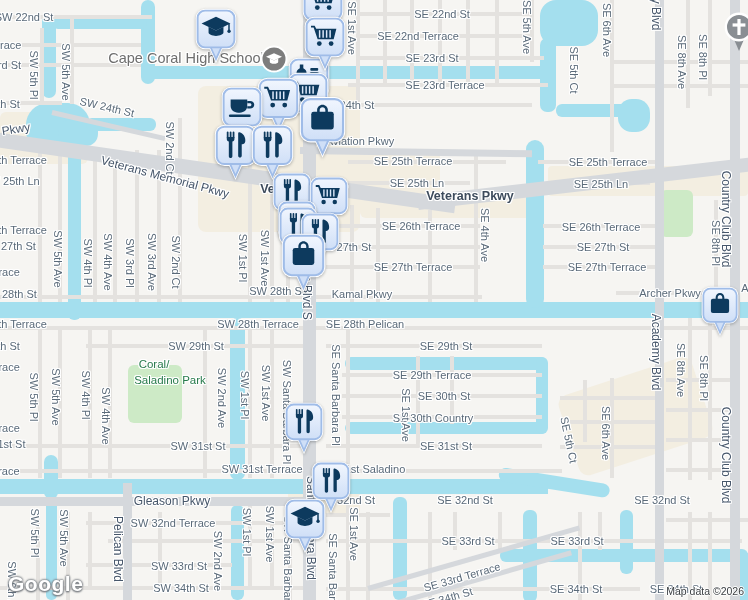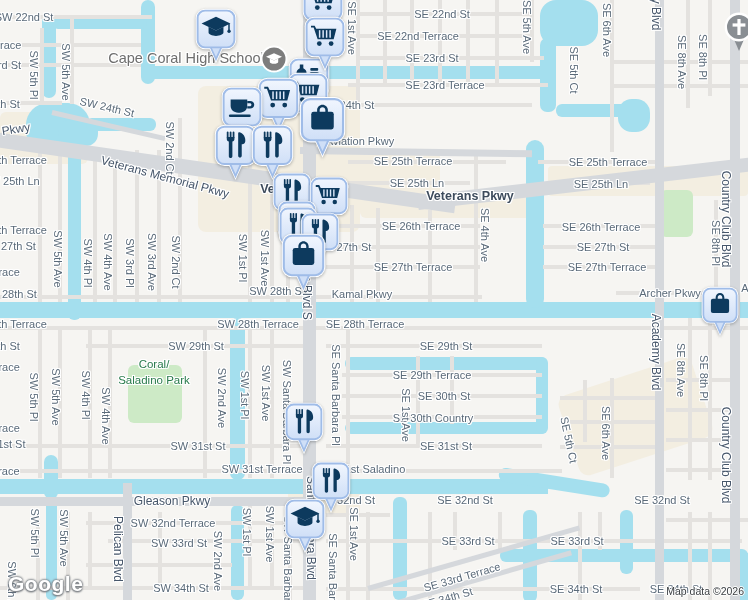--- a/index.html
+++ b/index.html
@@ -220,36 +220,36 @@
       <div class="lbl" style="left: 601px; top: 227px; transform: translate(-50%, -50%) rotate(0deg);">SE 26th Terrace</div>
       <div class="lbl" style="left: 354px; top: 247px; transform: translate(-50%, -50%) rotate(0deg);">27th St</div>
       <div class="lbl" style="left: 603px; top: 247px; transform: translate(-50%, -50%) rotate(0deg);">SE 27th St</div>
       <div class="lbl" style="left: 413px; top: 267px; transform: translate(-50%, -50%) rotate(0deg);">SE 27th Terrace</div>
       <div class="lbl" style="left: 607px; top: 267px; transform: translate(-50%, -50%) rotate(0deg);">SE 27th Terrace</div>
       <div class="lbl" style="left: 670px; top: 293px; transform: translate(-50%, -50%) rotate(0deg);">Archer Pkwy</div>
       <div class="lbl" style="left: 772px; top: 288px; transform: translate(-50%, -50%) rotate(0deg);">Archer Pkwy</div>
       <div class="lbl" style="left: 362px; top: 294px; transform: translate(-50%, -50%) rotate(0deg);">Kamal Pkwy</div>
       <div class="lbl" style="left: 277px; top: 291px; transform: translate(-50%, -50%) rotate(0deg);">SW 28th St</div>
       <div class="lbl" style="left: 258px; top: 324px; transform: translate(-50%, -50%) rotate(0deg);">SW 28th Terrace</div>
-      <div class="lbl" style="left: 365px; top: 324px; transform: translate(-50%, -50%) rotate(0deg);">SE 28th Terrace</div>
+      <div class="lbl" style="left: 365px; top: 324px; transform: translate(-50%, -50%) rotate(0deg);">SE 28th Pelican</div>
       <div class="lbl" style="left: 196px; top: 346px; transform: translate(-50%, -50%) rotate(0deg);">SW 29th St</div>
       <div class="lbl" style="left: 446px; top: 346px; transform: translate(-50%, -50%) rotate(0deg);">SE 29th St</div>
       <div class="lbl" style="left: 432px; top: 375px; transform: translate(-50%, -50%) rotate(0deg);">SE 29th Terrace</div>
       <div class="lbl" style="left: 444px; top: 396px; transform: translate(-50%, -50%) rotate(0deg);">SE 30th St</div>
       <div class="lbl" style="left: 433px; top: 418px; transform: translate(-50%, -50%) rotate(0deg);">SE 30th Country</div>
       <div class="lbl" style="left: 198px; top: 446px; transform: translate(-50%, -50%) rotate(0deg);">SW 31st St</div>
       <div class="lbl" style="left: 446px; top: 446px; transform: translate(-50%, -50%) rotate(0deg);">SE 31st St</div>
       <div class="lbl" style="left: 262px; top: 469px; transform: translate(-50%, -50%) rotate(0deg);">SW 31st Terrace</div>
       <div class="lbl" style="left: 375px; top: 469px; transform: translate(-50%, -50%) rotate(0deg);">1st Saladino</div>
       <div class="lbl M" style="left: 172px; top: 501px; transform: translate(-50%, -50%) rotate(0deg);">Gleason Pkwy</div>
       <div class="lbl" style="left: 356px; top: 500px; transform: translate(-50%, -50%) rotate(0deg);">32nd St</div>
       <div class="lbl" style="left: 465px; top: 500px; transform: translate(-50%, -50%) rotate(0deg);">SE 32nd St</div>
       <div class="lbl" style="left: 662px; top: 500px; transform: translate(-50%, -50%) rotate(0deg);">SE 32nd St</div>
       <div class="lbl" style="left: 173px; top: 523px; transform: translate(-50%, -50%) rotate(0deg);">SW 32nd Terrace</div>
-      <div class="lbl" style="left: 179px; top: 543px; transform: translate(-50%, -50%) rotate(0deg);">SW 33rd St</div>
+      <div class="lbl" style="left: 179px; top: 566px; transform: translate(-50%, -50%) rotate(0deg);">SW 33rd St</div>
       <div class="lbl" style="left: 468px; top: 541px; transform: translate(-50%, -50%) rotate(0deg);">SE 33rd St</div>
       <div class="lbl" style="left: 577px; top: 541px; transform: translate(-50%, -50%) rotate(0deg);">SE 33rd St</div>
       <div class="lbl" style="left: 181px; top: 588px; transform: translate(-50%, -50%) rotate(0deg);">SW 34th St</div>
       <div class="lbl" style="left: 576px; top: 589px; transform: translate(-50%, -50%) rotate(0deg);">SE 34th St</div>
       <div class="lbl" style="left: 676px; top: 589px; transform: translate(-50%, -50%) rotate(0deg);">SE 34th St</div>
       <div class="lbl" style="left: 462px; top: 577px; transform: translate(-50%, -50%) rotate(-16deg);">SE 33rd Terrace</div>
       <div class="lbl" style="left: 447px; top: 598px; transform: translate(-50%, -50%) rotate(-16deg);">SE 34th St</div>
       <div class="lbl" style="left: 352px; top: 28px; transform: translate(-50%, -50%) rotate(90deg);">SE 1st Ave</div>
       <div class="lbl" style="left: 527px; top: 27px; transform: translate(-50%, -50%) rotate(90deg);">SE 5th Ave</div>
       <div class="lbl" style="left: 574px; top: 70px; transform: translate(-50%, -50%) rotate(90deg);">SE 5th Ct</div>
@@ -294,21 +294,21 @@
       <div class="lbl" style="left: 218px; top: 561px; transform: translate(-50%, -50%) rotate(90deg);">SW 2nd Ave</div>
       <div class="lbl" style="left: 247px; top: 532px; transform: translate(-50%, -50%) rotate(90deg);">SW 1st Pl</div>
       <div class="lbl" style="left: 270px; top: 534px; transform: translate(-50%, -50%) rotate(90deg);">SW 1st Ave</div>
       <div class="lbl" style="left: 288px; top: 568px; transform: translate(-50%, -50%) rotate(90deg);">SW Santa Barbara Pl</div>
       <div class="lbl M" style="left: 311px; top: 528px; transform: translate(-50%, -50%) rotate(90deg);">Santa Barbara Blvd</div>
       <div class="lbl" style="left: 333px; top: 584px; transform: translate(-50%, -50%) rotate(90deg);">SE Santa Barbara Pl</div>
       <div class="lbl" style="left: 354px; top: 534px; transform: translate(-50%, -50%) rotate(90deg);">SE 1st Ave</div>
       <div class="lbl" style="left: 12px; top: 590px; transform: translate(-50%, -50%) rotate(90deg);">SW 6th Ave</div>
       <div class="lbl poi" style="left: 186px; top: 58px; transform: translate(-50%, -50%) rotate(0deg);">Cape Coral High School</div>
       <div class="lbl parklbl" style="left: 154px; top: 364px; transform: translate(-50%, -50%) rotate(0deg);">Coral/</div>
-      <div class="lbl parklbl" style="left: 154px; top: 380px; transform: translate(-50%, -50%) rotate(0deg);">Saladino Park</div>
+      <div class="lbl parklbl" style="left: 170px; top: 380px; transform: translate(-50%, -50%) rotate(0deg);">Saladino Park</div>
       <div class="pin" style="left: 288px; top: 57px; z-index: 10;">
         <svg width="42" height="42" viewBox="0 0 48 48">
           <rect x="0.8" y="0.8" width="46.4" height="46.4" rx="11" fill="#fff"></rect>
           <rect x="3" y="3" width="42" height="42" rx="8.5" fill="url(#pinGrad)" stroke="#9fbce8" stroke-width="2.2"></rect>
           <use href="#ic-bottles"></use>
         </svg>
       </div>
       <div class="pin" style="left: 302px; top: -20px; z-index: 11;">
         <svg width="42" height="42" viewBox="0 0 48 48">
           <rect x="0.8" y="0.8" width="46.4" height="46.4" rx="11" fill="#fff"></rect>

